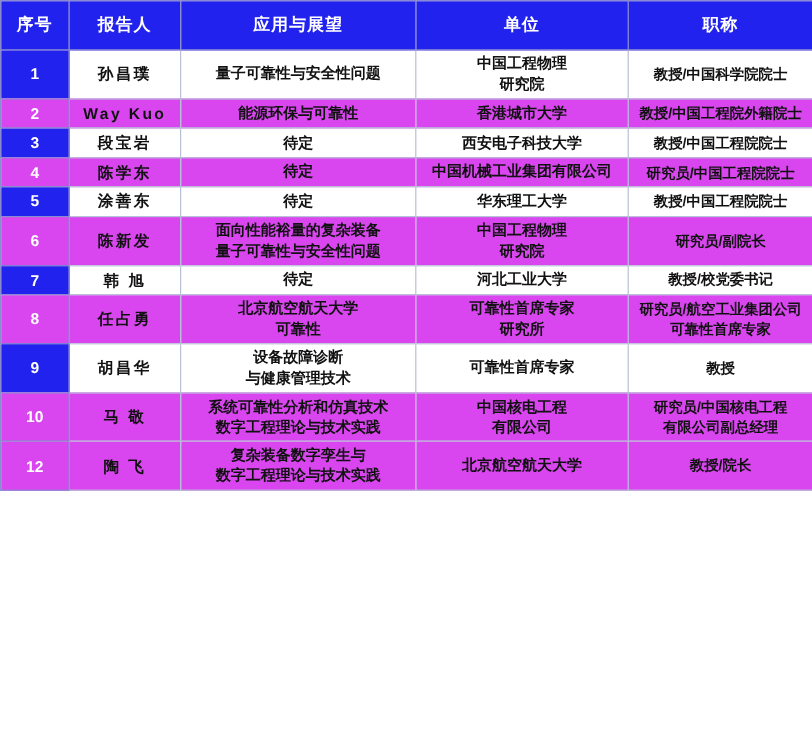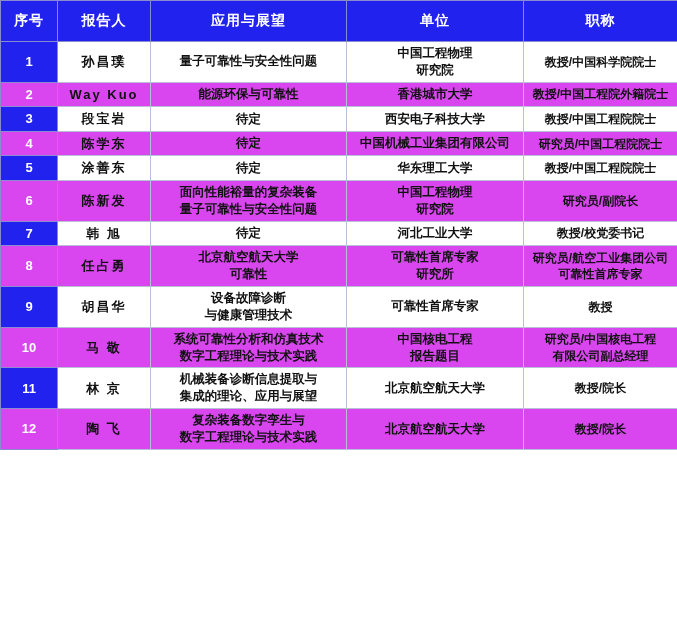--- a/index.html
+++ b/index.html
@@ -227,39 +227,25 @@
         </tr>
         <tr class="alt">
           <td class="idx">10</td>
           <td class="name">马 敬</td>
           <td class="title">
             <span class="cellline">系统可靠性分析和仿真技术</span>
             <span class="cellline">数字工程理论与技术实践</span>
           </td>
           <td class="org">
             <span class="cellline">中国核电工程</span>
-            <span class="cellline">报告题目</span>
+            <span class="cellline">有限公司</span>
           </td>
           <td class="rank">
             <span class="cellline">研究员/中国核电工程</span>
             <span class="cellline">有限公司副总经理</span>
-          </td>
-        </tr>
-        <tr>
-          <td class="idx">11</td>
-          <td class="name">林 京</td>
-          <td class="title">
-            <span class="cellline">机械装备诊断信息提取与</span>
-            <span class="cellline">集成的理论、应用与展望</span>
-          </td>
-          <td class="org">
-            <span class="cellline">北京航空航天大学</span>
-          </td>
-          <td class="rank">
-            <span class="cellline">教授/院长</span>
           </td>
         </tr>
         <tr class="alt">
           <td class="idx">12</td>
           <td class="name">陶 飞</td>
           <td class="title">
             <span class="cellline">复杂装备数字孪生与</span>
             <span class="cellline">数字工程理论与技术实践</span>
           </td>
           <td class="org">

